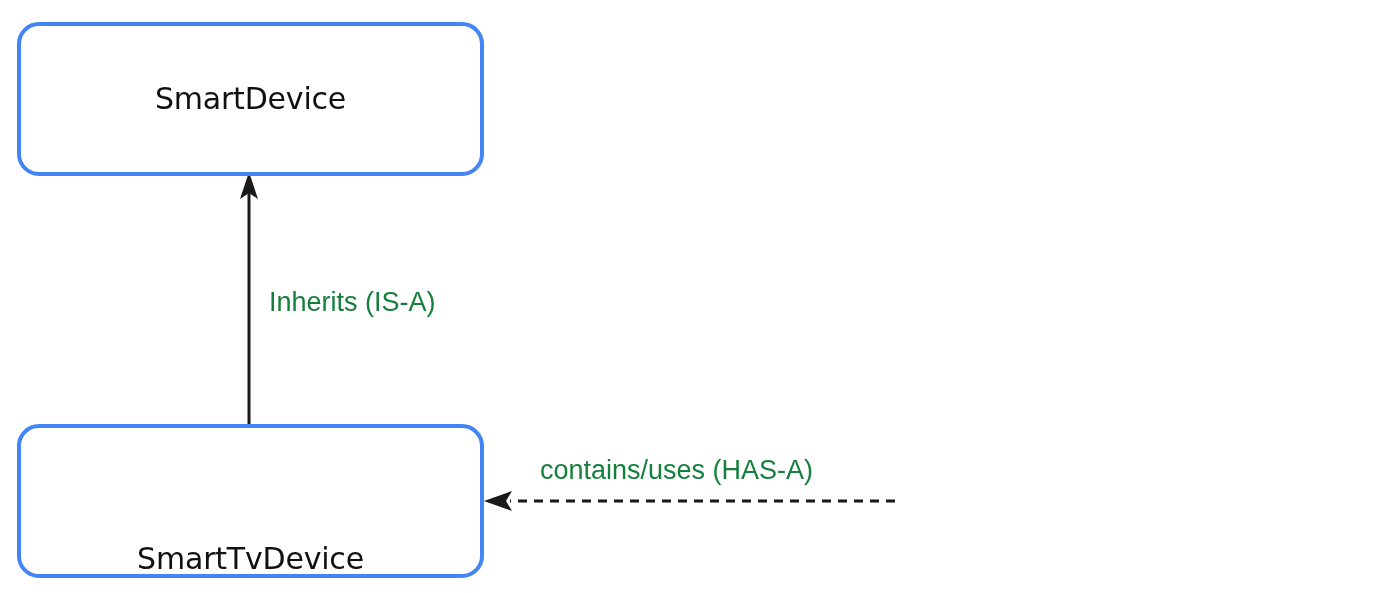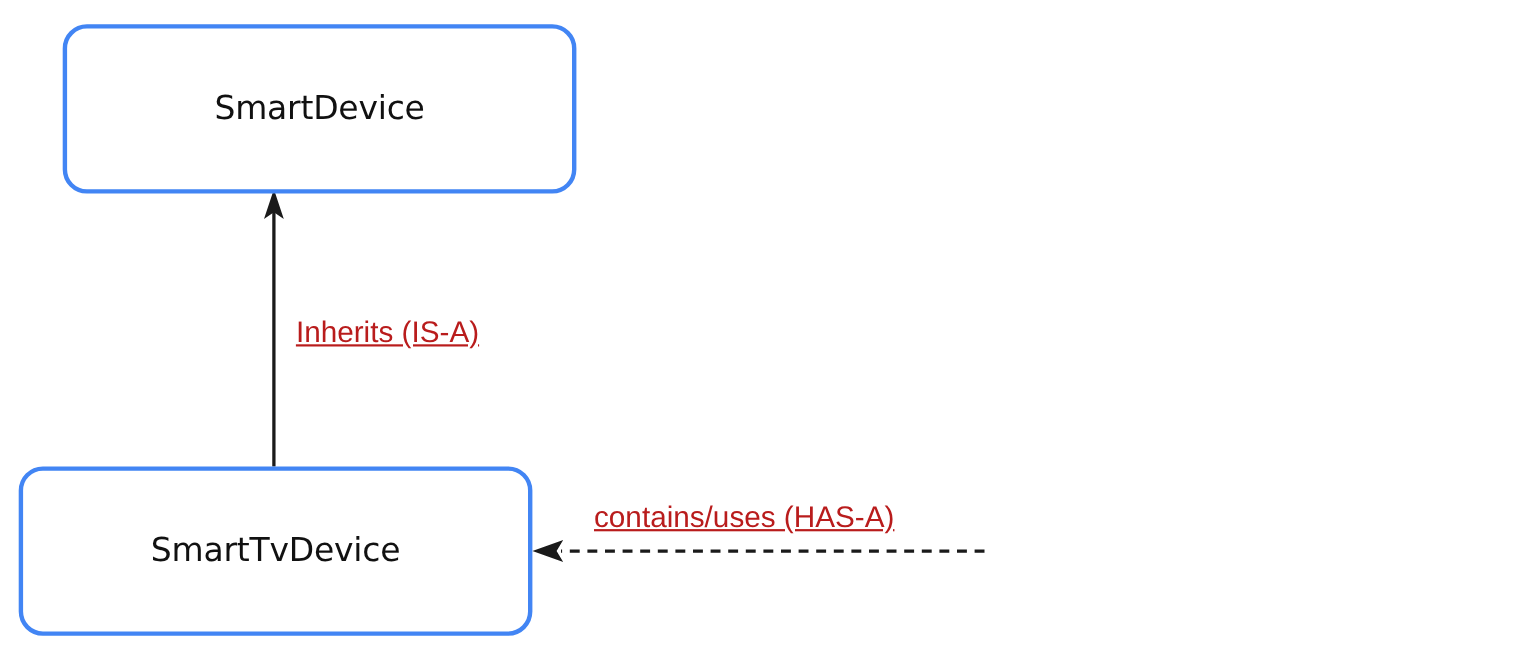--- a/index.html
+++ b/index.html
@@ -34,46 +34,45 @@
     font-family: "DejaVu Sans", sans-serif;
     font-size: 30px;
     font-weight: 400;
     color: #111111;
     letter-spacing: -0.2px;
     line-height: 1;
     white-space: nowrap;
     user-select: none;
   }
 
-  #box-smart-device   { left: 17px;  top: 22px;  width: 467px; height: 154px; margin-left: 40px; }
-  #box-smart-tv       { left: 17px;  top: 424px; width: 467px; height: 154px; }
+  #box-smart-device   { left: 17px;  top: 22px;  width: 467px; height: 154px; }
+  #box-smart-tv       { left: 17px;  top: 424px; width: 467px; height: 154px; align-items: flex-end; }
   #box-smart-home     { left: 897px; top: 424px; width: 464px; height: 154px; }
 
   
   #edge-layer {
     position: absolute;
     left: 0;
     top: 0;
     width: 1377px;
     height: 593px;
     pointer-events: none;
   }
 
   
   .edge-label {
     position: absolute;
     font-family: "Liberation Sans", sans-serif;
     font-size: 27px;
     font-weight: 400;
-    color: #b91c1c;
+    color: #15803d;
     line-height: 1;
     white-space: nowrap;
     background: #ffffff;
     user-select: none;
-    text-decoration: underline;
   }
   #label-inherits  { left: 265px; top: 287px; padding: 2px 4px; }
   #label-contains  { left: 536px; top: 455px; padding: 2px 4px; }
 </style>
 </head>
 <body>
 
 <div id="diagram-canvas">
 
   <svg id="edge-layer" width="1377" height="593" viewBox="0 0 1377 593" xmlns="http://www.w3.org/2000/svg">

